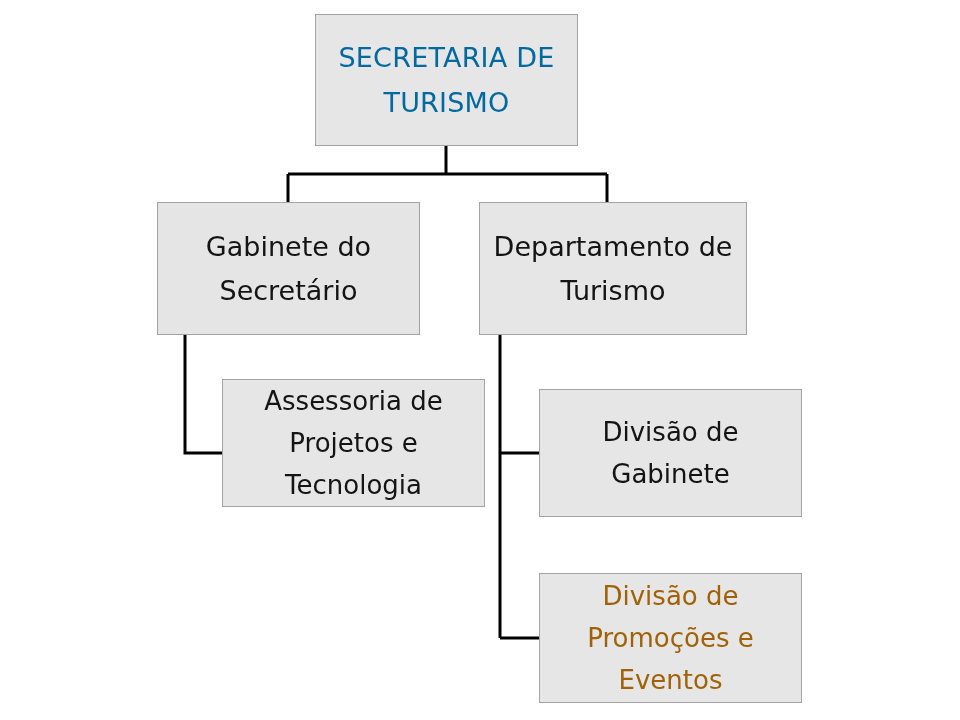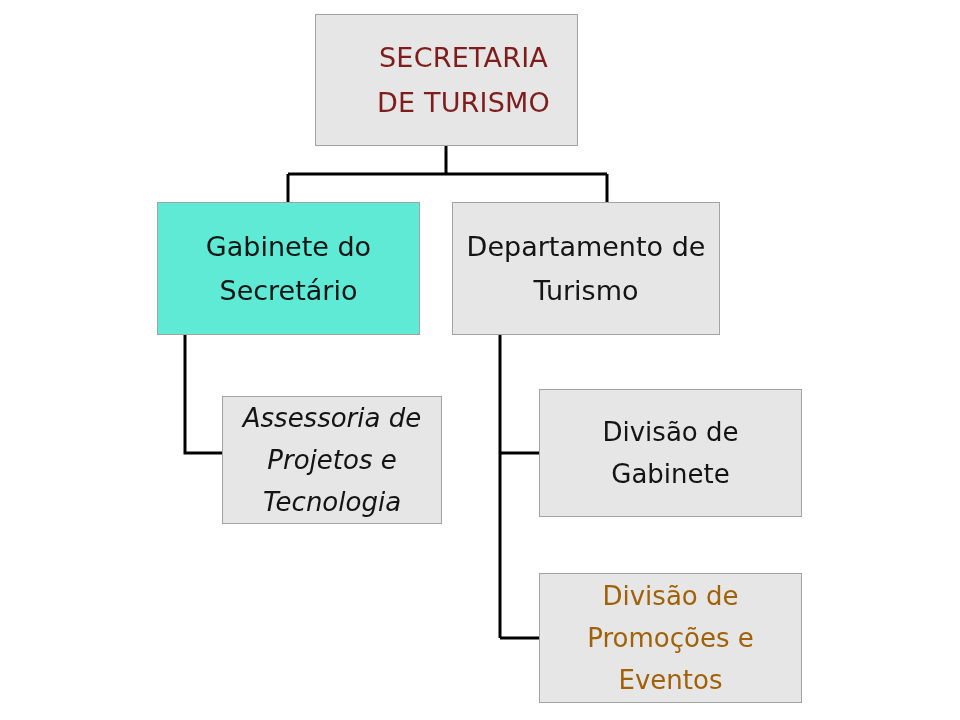--- a/index.html
+++ b/index.html
@@ -73,29 +73,29 @@
       <polyline points="288,174 288,202" fill="none" stroke="#000000" stroke-width="3" stroke-linecap="butt" stroke-linejoin="miter"></polyline>
       <polyline points="607,174 607,202" fill="none" stroke="#000000" stroke-width="3" stroke-linecap="butt" stroke-linejoin="miter"></polyline>
       <polyline points="185,335 185,453 222,453" fill="none" stroke="#000000" stroke-width="3" stroke-linecap="butt" stroke-linejoin="miter"></polyline>
       <polyline points="500,335 500,638" fill="none" stroke="#000000" stroke-width="3" stroke-linecap="butt" stroke-linejoin="miter"></polyline>
       <polyline points="500,453 539,453" fill="none" stroke="#000000" stroke-width="3" stroke-linecap="butt" stroke-linejoin="miter"></polyline>
       <polyline points="500,638 539,638" fill="none" stroke="#000000" stroke-width="3" stroke-linecap="butt" stroke-linejoin="miter"></polyline>
     </svg>
 
   <div id="node-layer">
       <div class="org-node level-0" style="left: 315px; top: 14px; width: 263px; height: 132px; background: rgb(230, 230, 230); border-color: rgb(163, 163, 163);">
-        <span class="org-node-label" style="color: #7f1d1d; padding-left: 40px;">SECRETARIA DE TURISMO</span>
+        <span class="org-node-label" style="color: #0369a1;">SECRETARIA DE TURISMO</span>
       </div>
-      <div class="org-node level-1" style="left: 157px; top: 202px; width: 263px; height: 133px; background: #5eead4; border-color: rgb(163, 163, 163);">
+      <div class="org-node level-1" style="left: 157px; top: 202px; width: 263px; height: 133px; background: #e5e5e5; border-color: rgb(163, 163, 163);">
         <span class="org-node-label" style="color: rgb(20, 20, 20);">Gabinete do Secretário</span>
       </div>
-      <div class="org-node level-1" style="left: 452px; top: 202px; width: 268px; height: 133px; background: rgb(230, 230, 230); border-color: rgb(163, 163, 163);">
+      <div class="org-node level-1" style="left: 479px; top: 202px; width: 268px; height: 133px; background: rgb(230, 230, 230); border-color: rgb(163, 163, 163);">
         <span class="org-node-label" style="color: rgb(20, 20, 20);">Departamento de Turismo</span>
       </div>
-      <div class="org-node level-2" style="left: 222px; top: 396px; width: 220px; height: 128px; background: rgb(230, 230, 230); border-color: rgb(163, 163, 163); font-style: italic;">
+      <div class="org-node level-2" style="left: 222px; top: 379px; width: 263px; height: 128px; background: rgb(230, 230, 230); border-color: rgb(163, 163, 163);">
         <span class="org-node-label" style="color: rgb(20, 20, 20);">Assessoria de Projetos e Tecnologia</span>
       </div>
       <div class="org-node level-2" style="left: 539px; top: 389px; width: 263px; height: 128px; background: rgb(230, 230, 230); border-color: rgb(163, 163, 163);">
         <span class="org-node-label" style="color: rgb(20, 20, 20);">Divisão de Gabinete</span>
       </div>
       <div class="org-node level-2" style="left: 539px; top: 573px; width: 263px; height: 130px; background: rgb(230, 230, 230); border-color: rgb(163, 163, 163);">
         <span class="org-node-label" style="color: #a16207;">Divisão de Promoções e Eventos</span>
       </div>
     </div>
 

